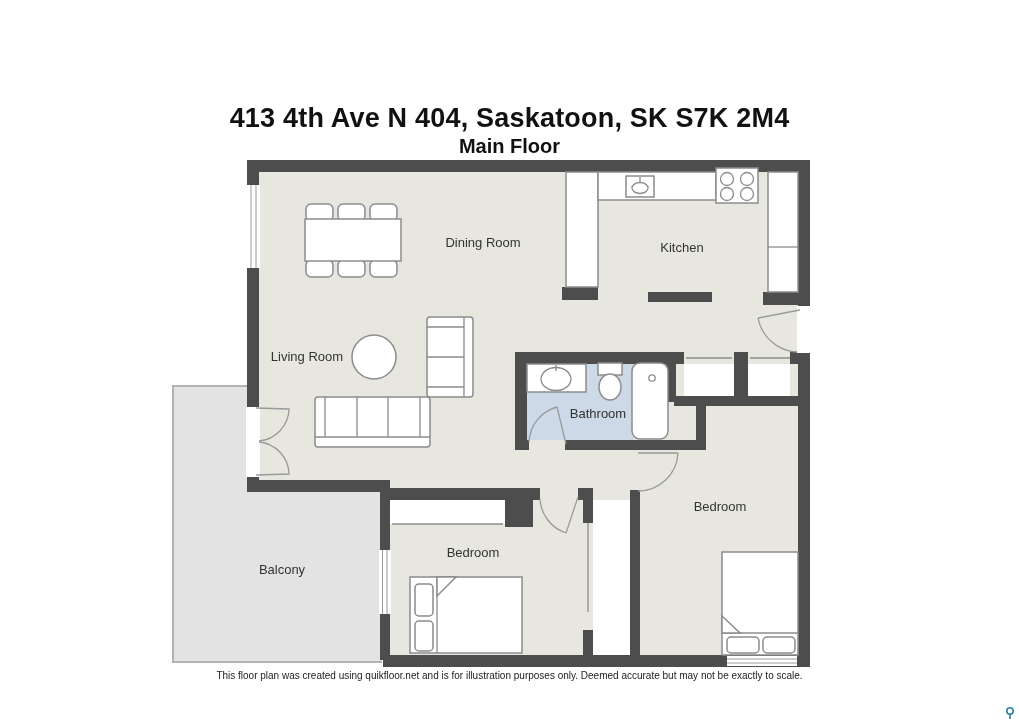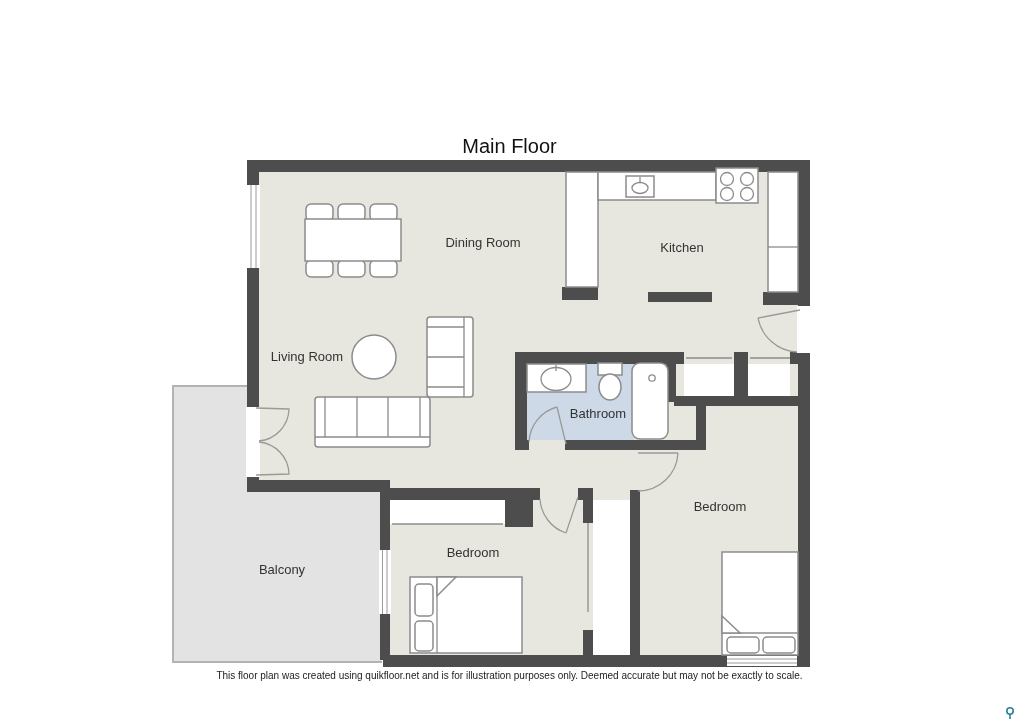--- a/index.html
+++ b/index.html
@@ -1,21 +1,21 @@
 <!DOCTYPE html>
 <html style="--wall: #4d4d4d; --floor: #e8e7df; --bath-floor: #cdd9e7; --balcony-floor: #e3e3e3; --railing: #b3b3b3; --outline: #8c8c8c; --furniture: #ffffff; --label-text: #333333; --title-text: #111111; --watermark: #2d7f9b;"><head>
 <meta charset="utf-8">
 <style>
   html,body{margin:0;padding:0;background:#fff;}
   .stage{position:relative;width:1019px;height:720px;background:#fff;overflow:hidden;
          font-family:"Liberation Sans",sans-serif;}
   .title{position:absolute;top:103px;left:0;width:100%;text-align:center;
          font-size:27px;font-weight:bold;color:var(--title-text);letter-spacing:.2px;}
   .subtitle{position:absolute;top:135px;left:0;width:100%;text-align:center;
-         font-size:20px;font-weight:normal;color:var(--title-text);}
+         font-size:20px;font-weight:bold;color:var(--title-text);}
   .disclaimer{position:absolute;top:670px;left:0;width:100%;text-align:center;
          font-size:10px;color:#222;}
   svg{position:absolute;left:0;top:0;}
   .wall{fill:var(--wall);}
   .floor{fill:var(--floor);}
   .bathfloor{fill:var(--bath-floor);}
   .balc{fill:var(--balcony-floor);}
   .rail{fill:none;stroke:var(--railing);stroke-width:2;}
   .furn{fill:var(--furniture);stroke:var(--outline);stroke-width:1.5;}
   .thin{fill:none;stroke:var(--outline);stroke-width:1.3;}
@@ -24,20 +24,21 @@
   .winln{stroke:#9a9a9a;stroke-width:1;fill:none;}
   .closet{fill:#fff;}
   .label{font:13px "Liberation Sans",sans-serif;fill:var(--label-text);text-anchor:middle;}
   .mark{fill:none;stroke:var(--watermark);stroke-width:1.6;}
 </style>
 </head>
 <body>
 
 <div class="stage">
 
+  <div class="title">413 4th Ave N 404, Saskatoon, SK S7K 2M4</div>
   <div class="subtitle">Main Floor</div>
 
   <svg width="1019" height="720" viewBox="0 0 1019 720">
 
     <g>
       <rect class="balc" x="172" y="385" width="75" height="107"></rect>
       <rect class="balc" x="172" y="492" width="210" height="171"></rect>
       <path class="rail" d="M247,386 H173 V662 H382"></path>
     </g>
 

